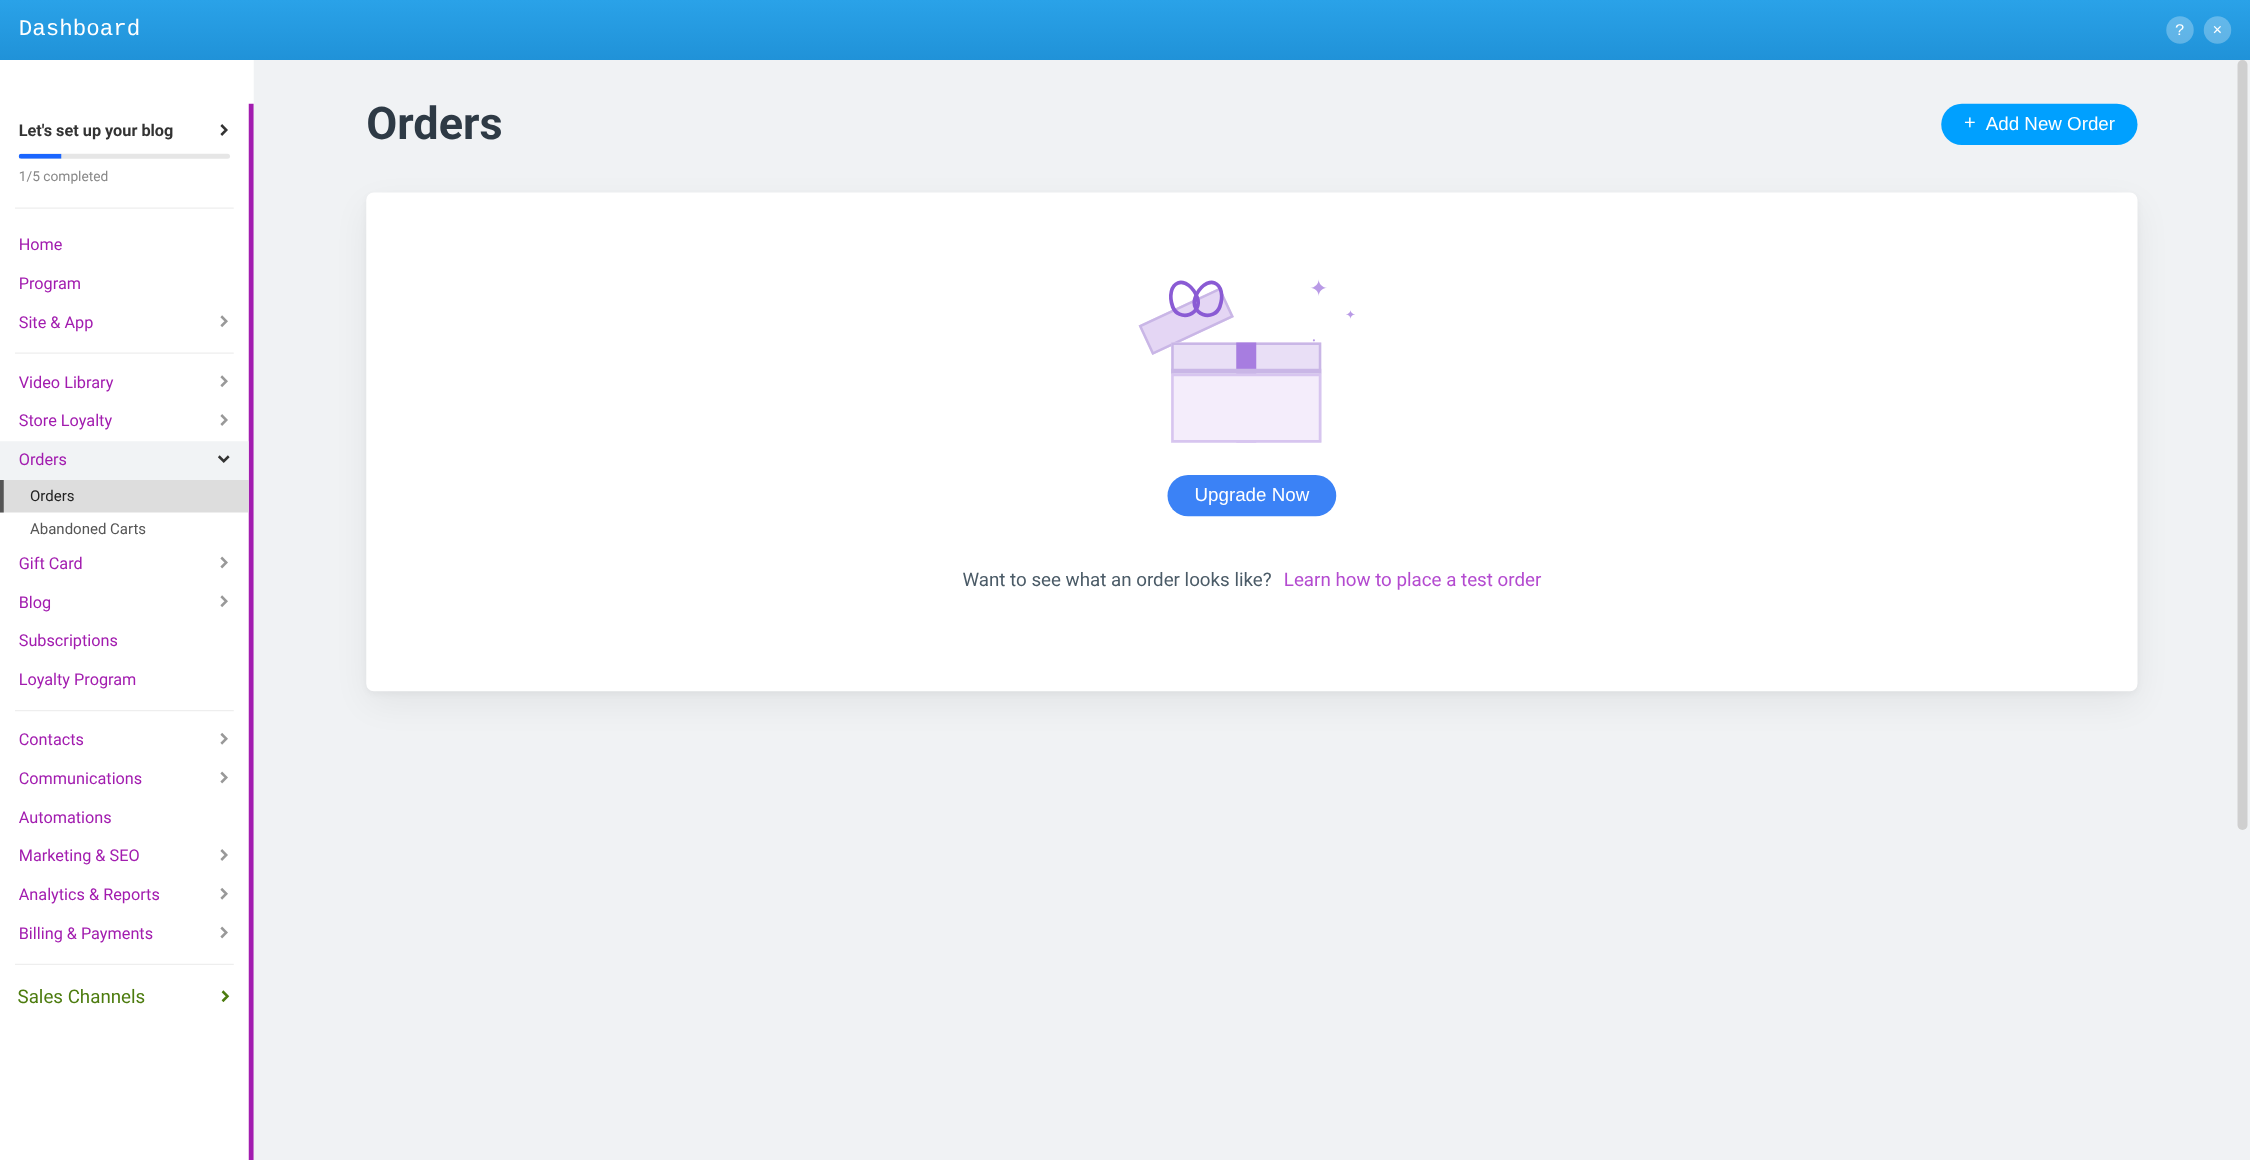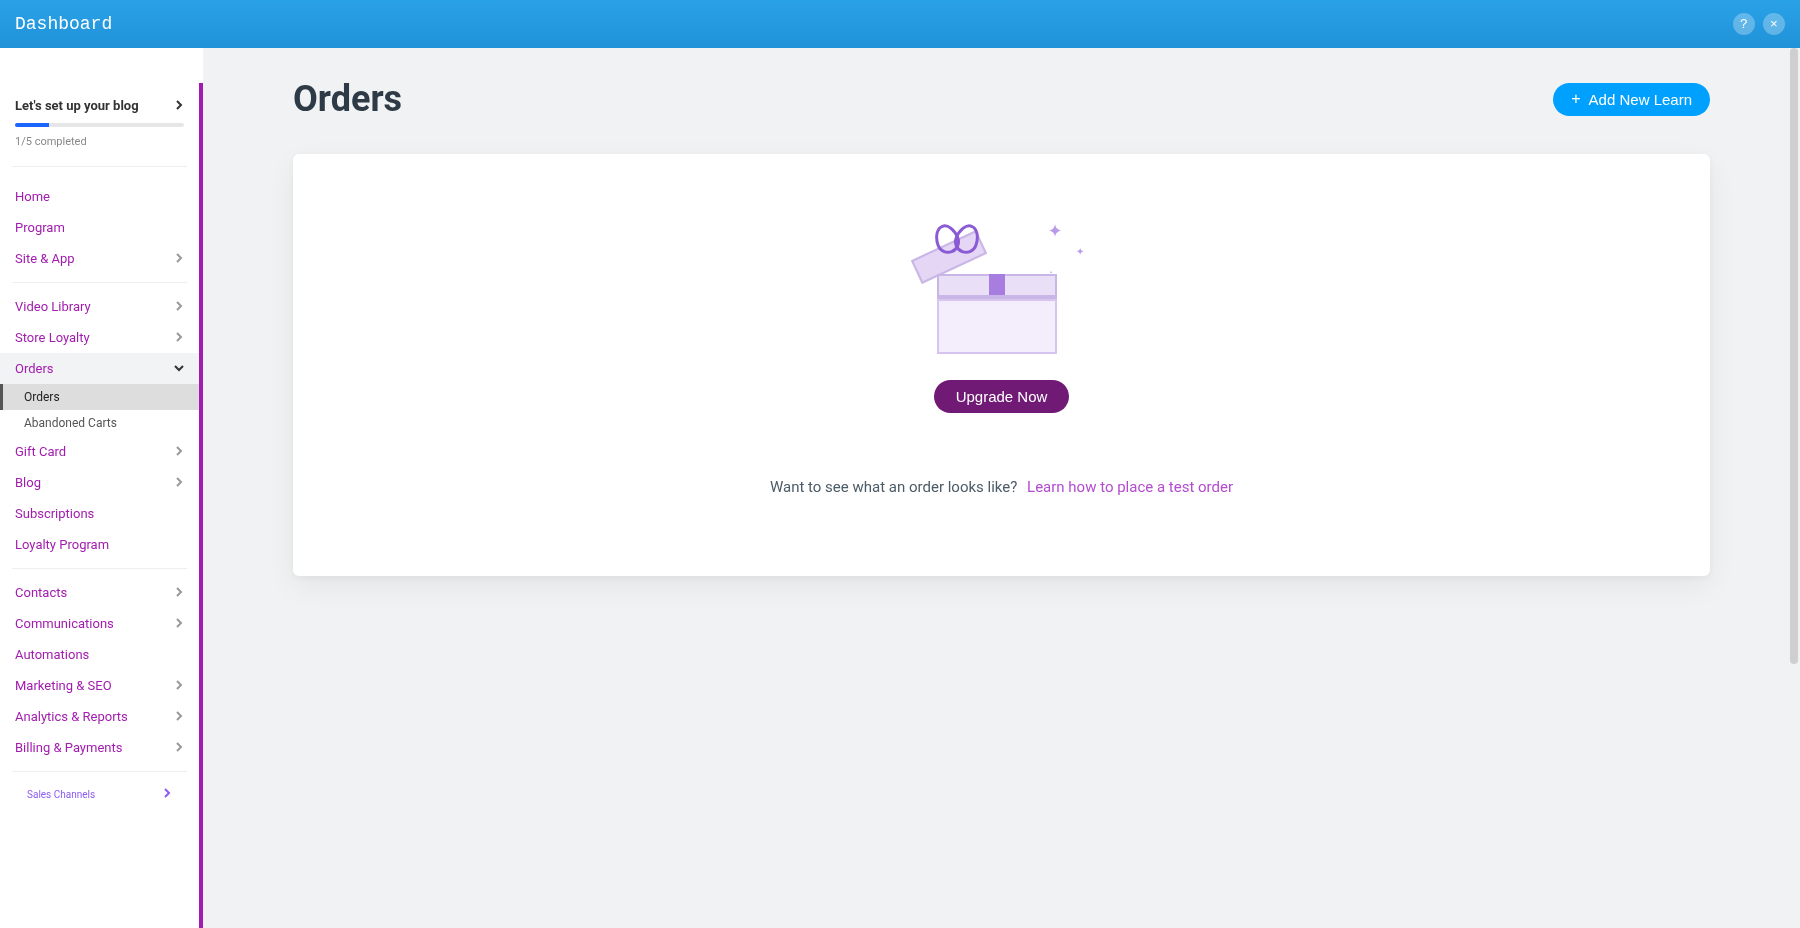--- a/index.html
+++ b/index.html
@@ -157,40 +157,40 @@
 
   .empty-title {
     font-size: 26px; font-weight: 800; color: #1e2a35; margin: 10px 0 14px;
   }
   .empty-desc {
     font-size: 15px; color: #4b5b67; line-height: 1.5;
     max-width: 560px; margin: 0 auto 32px;
   }
   .upgrade-btn {
     display: inline-flex; align-items: center;
-    background: #701a75; color: #fff;
+    background: #3b82f6; color: #fff;
     font-size: 15px; font-weight: 500;
     padding: 8px 22px; border-radius: 18px;
     border: none; cursor: pointer;
   }
 
   .test-line {
-    margin-top: 65px; font-size: 15px; color: #4b5b67;
+    margin-top: 42px; font-size: 15px; color: #4b5b67;
   }
   .test-line .learn-link {
     color: #b44bd0; margin-left: 6px; cursor: pointer;
   }
 
   
   .chev-svg { width: 10px; height: 10px; display: inline-block; }
   .chev-svg polyline { fill: none; stroke: currentColor; stroke-width: 2; }
 
   
   .sidebar-bottom-fade {
-    padding: 8px 27px; font-size: 10px; color: #8b5cf6;
+    padding: 8px 14px; font-size: 15px; color: #4d7c0f;
     display: flex; align-items: center; justify-content: space-between;
   }
 </style>
 </head>
 <body>
 
 <div class="top-bar">
   <div class="top-bar-title">Dashboard</div>
   <div class="top-bar-right">
     <div class="top-icon-btn">?</div>
@@ -347,21 +347,21 @@
       </li>
     </ul>
   </div>
 
   <div class="content-outer">
 
     <div class="page-header">
       <div class="page-title">Orders</div>
       <button class="add-btn">
         <span class="plus">+</span>
-        <span>Add New Learn</span>
+        <span>Add New Order</span>
       </button>
     </div>
 
     <div class="panel">
       <div class="illus-wrap">
         <div class="illus">
           <div class="lid"></div>
           <div class="bow"></div>
           <div class="box-back"></div>
           <div class="ribbon-v"></div>

